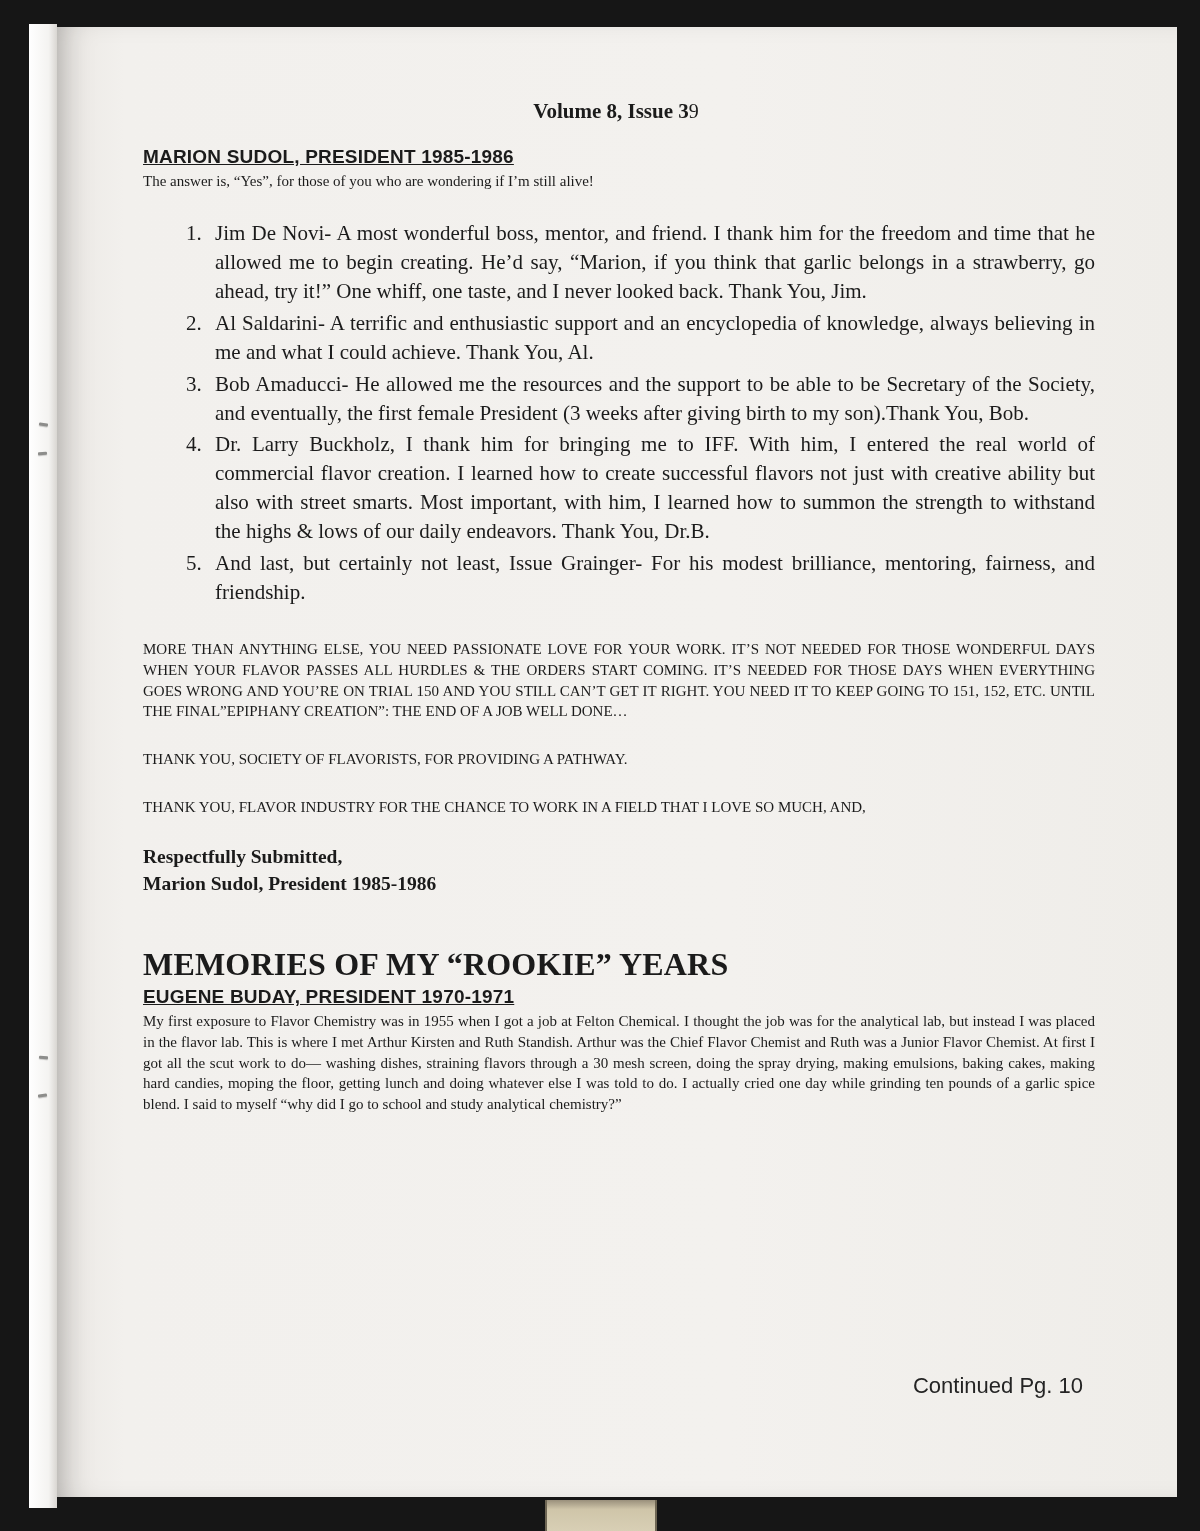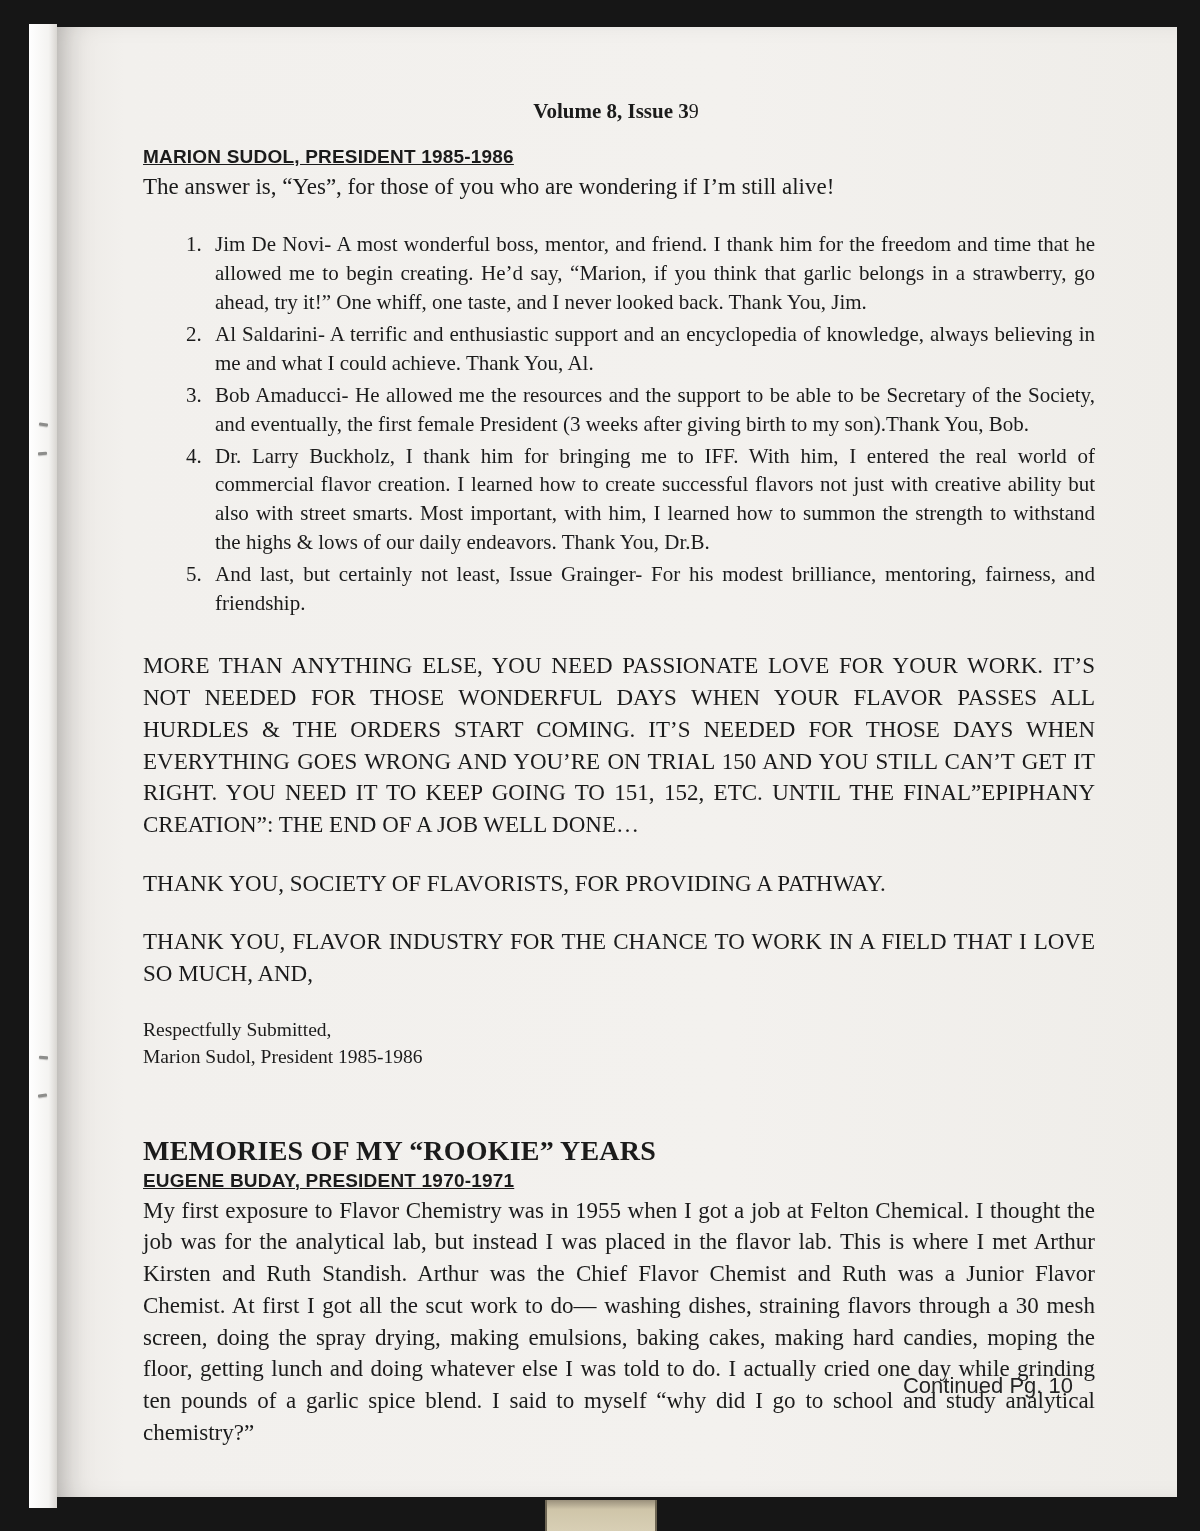--- a/index.html
+++ b/index.html
@@ -37,46 +37,46 @@
   .doc-header .pgnum { font-size: 20px; margin-right: 6px; }
   .sec-heading {
     font-family: "Liberation Sans", sans-serif;
     font-size: 19px;
     font-weight: bold;
     text-decoration: underline;
     letter-spacing: 0.2px;
     margin-bottom: 3px;
   }
   p.body {
-    font-size: 23px;
+    font-size: 15px;
     line-height: 1.38;
     text-align: justify;
     margin-bottom: 27px;
   }
   ol.people {
     font-size: 21px;
     line-height: 1.38;
     margin: 6px 0 32px 0;
     padding-left: 64px;
   }
   ol.people li {
     text-align: justify;
     padding-left: 8px;
     margin-bottom: 3px;
   }
-  .closing { font-size: 19.5px; line-height: 1.38; margin-bottom: 64px; }
+  .closing { font-size: 19.5px; line-height: 1.38; margin-bottom: 48px; font-weight: bold; }
   .big-title {
-    font-size: 28px;
+    font-size: 32px;
     font-weight: bold;
     letter-spacing: 0.2px;
     margin-bottom: 3px;
   }
   .footer-note {
     position: absolute;
-    right: 104px;
+    right: 94px;
     top: 1346px;
     font-family: "Liberation Sans", sans-serif;
     font-size: 22px;
     color: #242424;
   }
   
   .staple {
     position: absolute;
     width: 9px; height: 3px;
     background: #8d8d8b;

